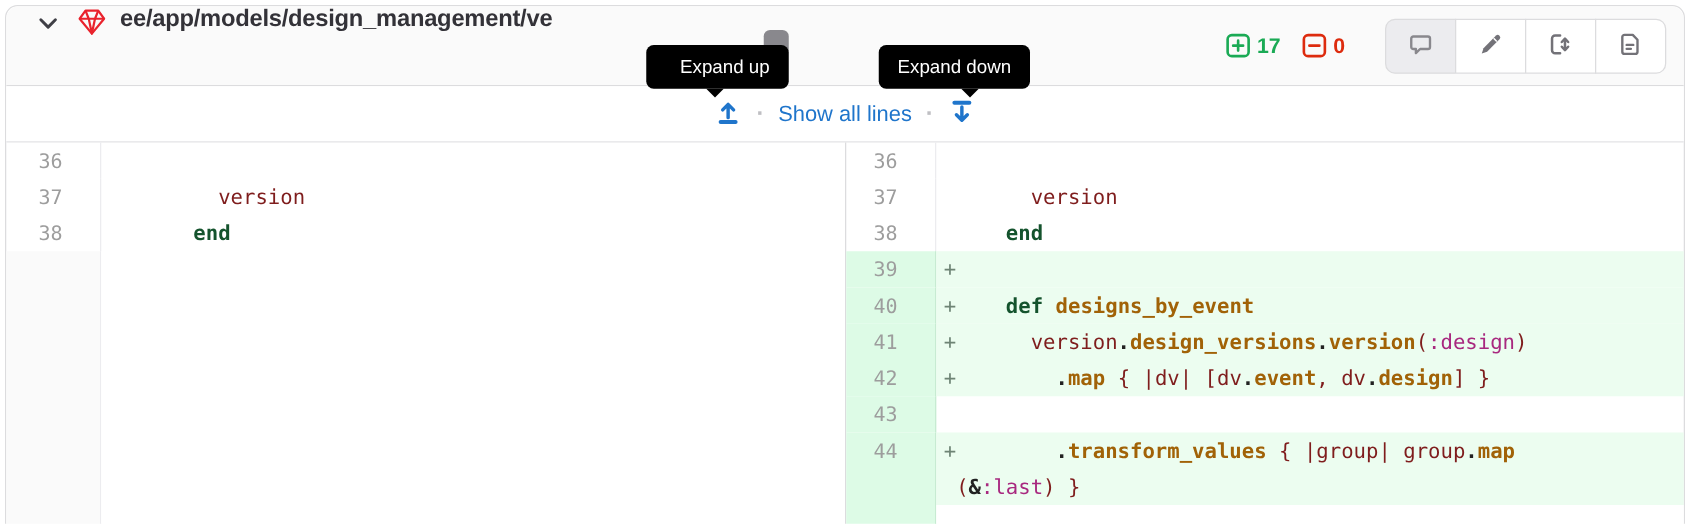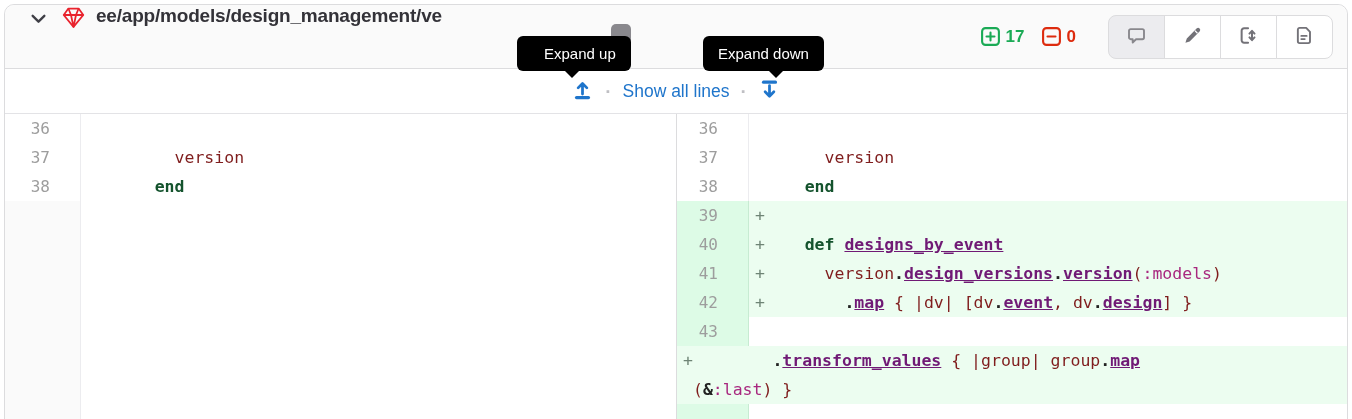--- a/index.html
+++ b/index.html
@@ -67,21 +67,21 @@
   .drow.added .line-content{background:var(--added-bg,#ecfdf0);}
   .drow.added .gutter{background:var(--added-gutter-bg,#ddfbe6);border-right-color:#c7ebd2;}
   .filler{flex:1 1 auto;display:flex;}
   .filler .gutter{border-right:1px solid #ececef;}
   .pane-left .filler .gutter{background:#fafafa;}
   .pane-right .filler .gutter{background:var(--added-gutter-bg,#ddfbe6);border-right-color:#c7ebd2;}
   .filler .line-content{background:#fff;}
   
   .tok-p{color:#7f1d1d;}
   .tok-k{color:#14532d;font-weight:700;}
-  .tok-m{color:#701a75;font-weight:700;text-decoration:underline;}
+  .tok-m{color:#a16207;font-weight:700;}
   .tok-s{color:#a8287f;}
   .tok-o{color:#222;font-weight:700;}
 </style>
 </head>
 <body>
 
 <div class="file-holder">
 
   <div class="file-header">
     <button class="chevron-btn">
@@ -217,30 +217,31 @@
         <div class="drow added">
           <div class="gutter">39</div>
           <div class="line-content"><span class="marker">+</span><span class="code"></span></div>
         </div>
         <div class="drow added">
           <div class="gutter">40</div>
           <div class="line-content"><span class="marker">+</span><span class="code"><span class="tok-p">    </span><span class="tok-k">def</span><span class="tok-p"> </span><span class="tok-m">designs_by_event</span></span></div>
         </div>
         <div class="drow added">
           <div class="gutter">41</div>
-          <div class="line-content"><span class="marker">+</span><span class="code"><span class="tok-p">      version</span><span class="tok-o">.</span><span class="tok-m">design_versions</span><span class="tok-o">.</span><span class="tok-m">version</span><span class="tok-p">(</span><span class="tok-s">:models</span><span class="tok-p">)</span></span></div>
+          <div class="line-content"><span class="marker">+</span><span class="code"><span class="tok-p">      version</span><span class="tok-o">.</span><span class="tok-m">design_versions</span><span class="tok-o">.</span><span class="tok-m">version</span><span class="tok-p">(</span><span class="tok-s">:design</span><span class="tok-p">)</span></span></div>
         </div>
         <div class="drow added">
           <div class="gutter">42</div>
           <div class="line-content"><span class="marker">+</span><span class="code"><span class="tok-p">        </span><span class="tok-o">.</span><span class="tok-m">map</span><span class="tok-p"> { |dv| [dv</span><span class="tok-o">.</span><span class="tok-m">event</span><span class="tok-p">, dv</span><span class="tok-o">.</span><span class="tok-m">design</span><span class="tok-p">] }</span></span></div>
         </div>
         <div class="drow added">
           <div class="gutter">43</div>
         </div>
         <div class="drow added">
+          <div class="gutter">44</div>
           <div class="line-content"><span class="marker">+</span><span class="code"><span class="tok-p">        </span><span class="tok-o">.</span><span class="tok-m">transform_values</span><span class="tok-p"> { |group| group</span><span class="tok-o">.</span><span class="tok-m">map</span><span class="tok-p">(</span><span class="tok-o">&amp;</span><span class="tok-s">:last</span><span class="tok-p">) }</span></span></div>
         </div>
         <div class="drow filler">
           <div class="gutter"></div>
           <div class="line-content"></div>
         </div>
       </div>
   </div>
 </div>
 

